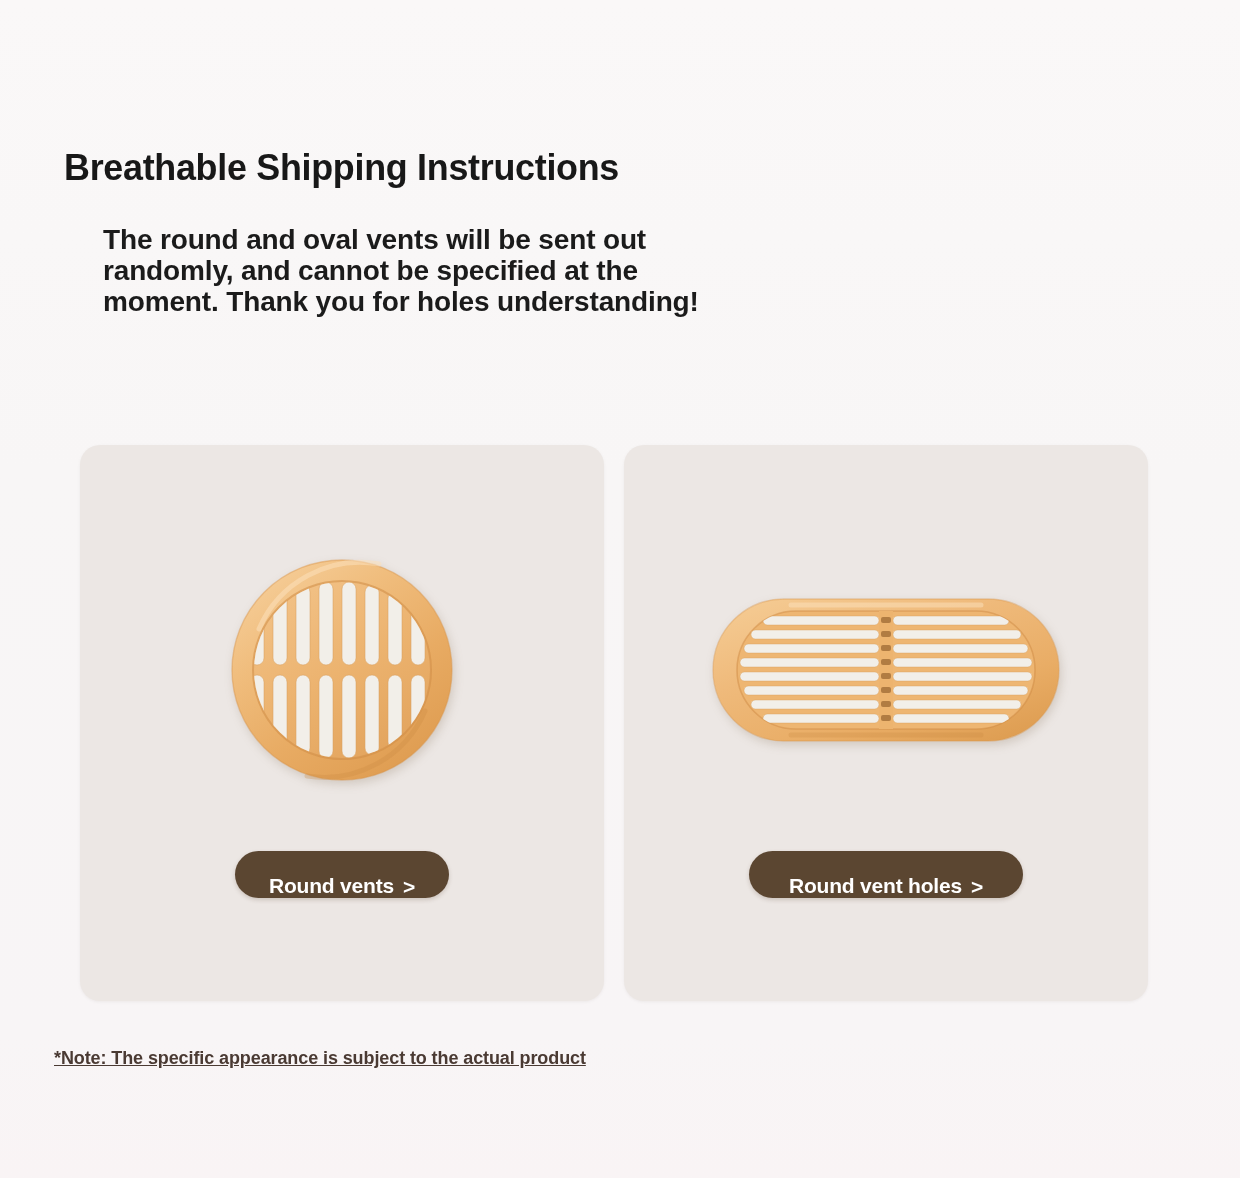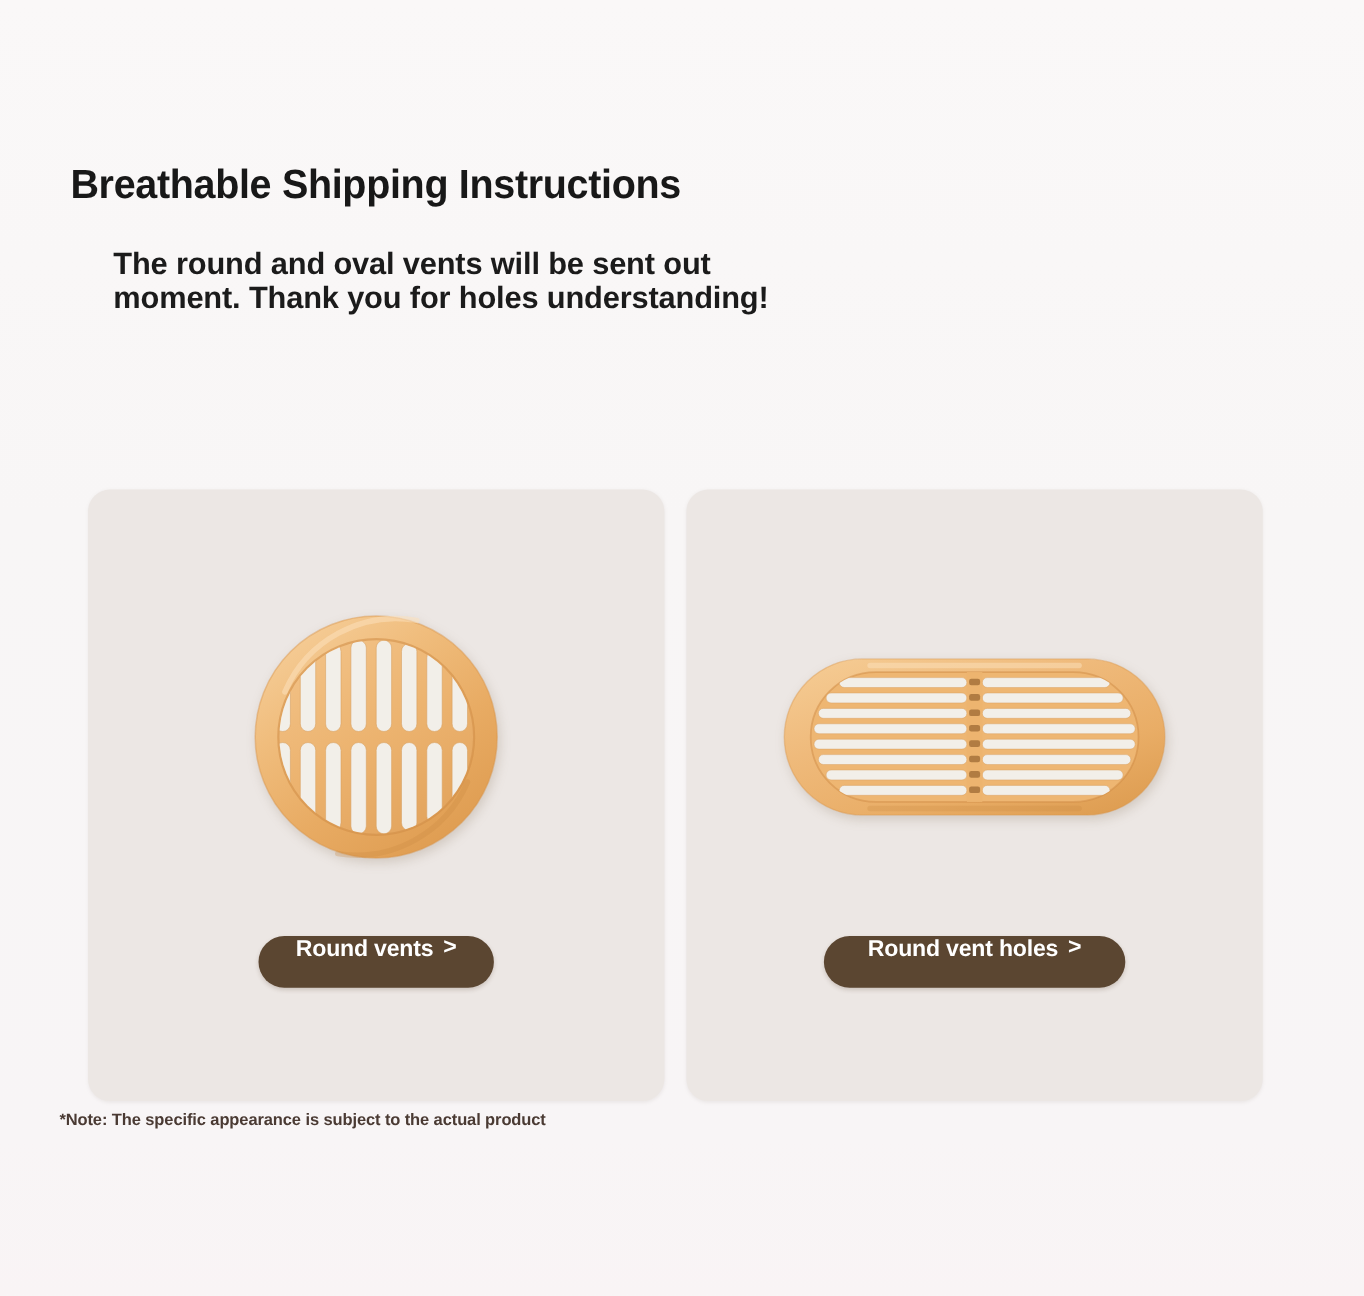--- a/index.html
+++ b/index.html
@@ -108,21 +108,21 @@
   .card-cta {
     position: absolute;
     left: 0;
     right: 0;
     top: 406px;
     display: flex;
     justify-content: center;
   }
   .pill-button {
     display: inline-flex;
-    align-items: flex-start;
+    align-items: flex-end;
     justify-content: center;
     gap: 9px;
     height: 47px;
     padding: 0 34px;
     border-radius: 24px;
     background: #5b4631;
     color: #ffffff;
     font-size: 21px;
     font-weight: 700;
     letter-spacing: -0.2px;
@@ -137,37 +137,39 @@
     font-size: 21px;
     font-weight: 700;
     line-height: 1;
     position: relative;
     top: -1px;
   }
 
   .footnote {
     position: absolute;
     left: 54px;
-    top: 1010px;
-    font-size: 15px;
+    top: 1048px;
+    font-size: 18px;
     font-weight: 700;
     color: #4a3a33;
     letter-spacing: -0.1px;
     white-space: nowrap;
+    text-decoration: underline;
   }
 </style>
 </head>
 <body>
 
 <div class="page">
 
   <h1 class="page-title">Breathable Shipping Instructions</h1>
 
   <div class="intro-block">
     <span class="intro-line">The round and oval vents will be sent out</span>
+    <span class="intro-line">randomly, and cannot be specified at the</span>
     <span class="intro-line">moment. Thank you for holes understanding!</span>
   </div>
 
   <div class="cards">
 
     <div class="card">
 
       <div class="vent-stage">
         <div class="round-vent">
           <svg class="rv-svg" viewBox="0 0 226 226" xmlns="http://www.w3.org/2000/svg">

